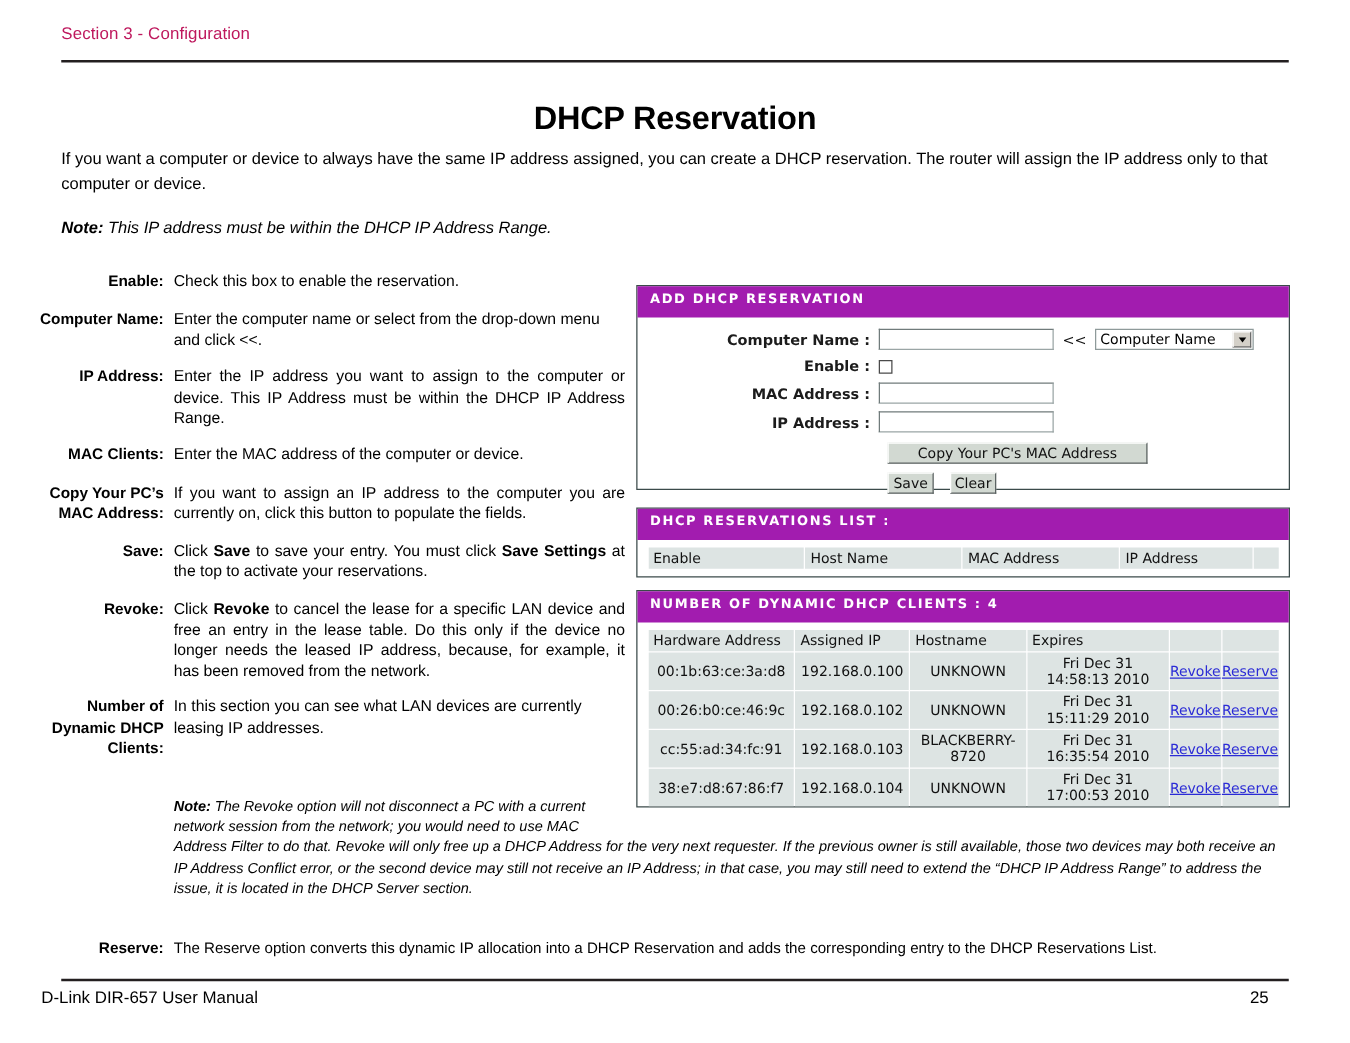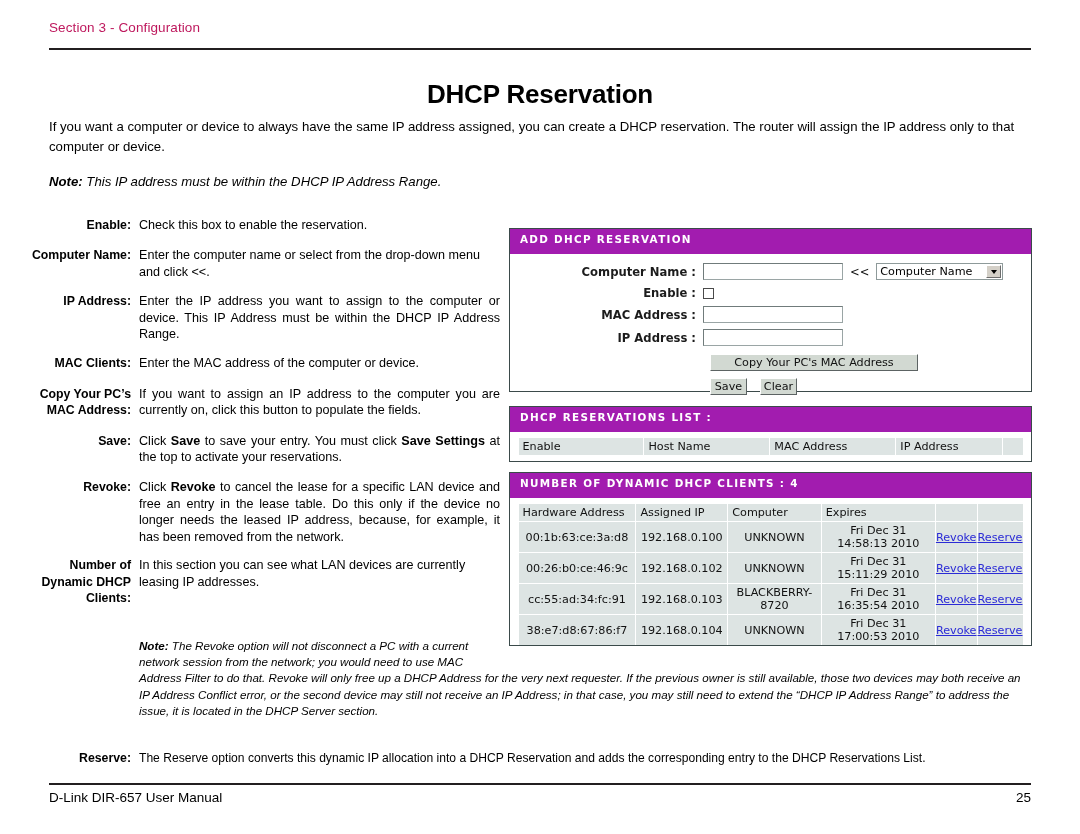--- a/index.html
+++ b/index.html
@@ -74,21 +74,21 @@
   }
   #reserve-row .desc-term { width:113px; min-width:113px; }
   #reserve-row .desc-def { font-size:12.1px; }
 
   
   #footer-rule {
     position:absolute; left:49px; top:783px; width:982px; height:2.2px;
     background:#231f20;
   }
   #footer {
-    position:absolute; left:49px; top:790px; width:982px;
+    position:absolute; left:33px; top:790px; width:982px;
     display:flex; justify-content:space-between;
     font-size:13.5px;
   }
 
   
   .ui-panel {
     position:absolute;
     background:#ffffff;
     border:1px solid #3b4a4a;
     font-family:"DejaVu Sans", sans-serif;
@@ -321,21 +321,21 @@
     </table>
 </div>
 
 <div class="ui-panel" id="panel-clients">
   <div class="ui-titlebar">NUMBER OF DYNAMIC DHCP CLIENTS : 4</div>
   <table class="ui-table clients">
     <tbody>
         <tr>
       <td class="hdr" style="width:118px">Hardware Address</td>
       <td class="hdr" style="width:91px">Assigned IP</td>
-      <td class="hdr" style="width:94px">Computer</td>
+      <td class="hdr" style="width:94px">Hostname</td>
       <td class="hdr" style="width:123px">Expires</td>
       <td class="hdr" style="width:38px"></td>
       <td class="hdr" style="width:38px"></td>
     </tr>
     <tr>
       <td>00:1b:63:ce:3a:d8</td>
       <td>192.168.0.100</td>
       <td>UNKNOWN</td>
       <td>Fri Dec 31 14:58:13 2010</td>
       <td class="lnk"><a class="revoke-link">Revoke</a></td>

